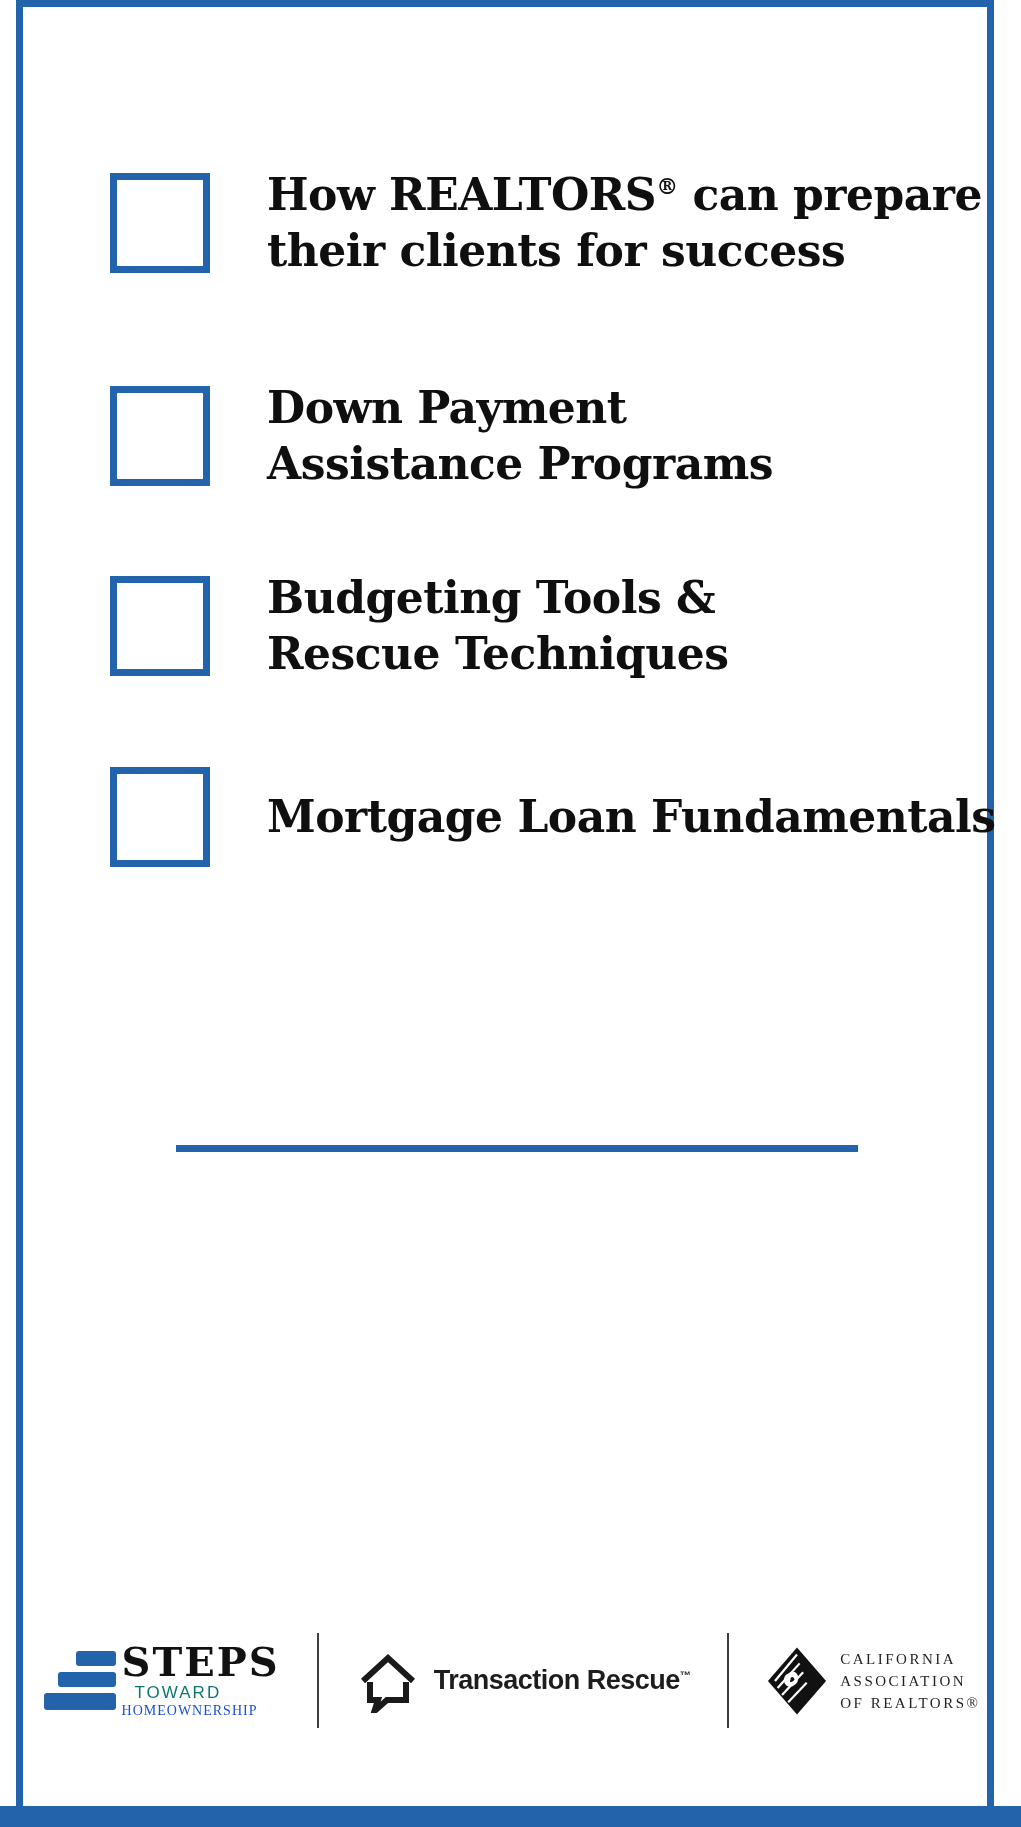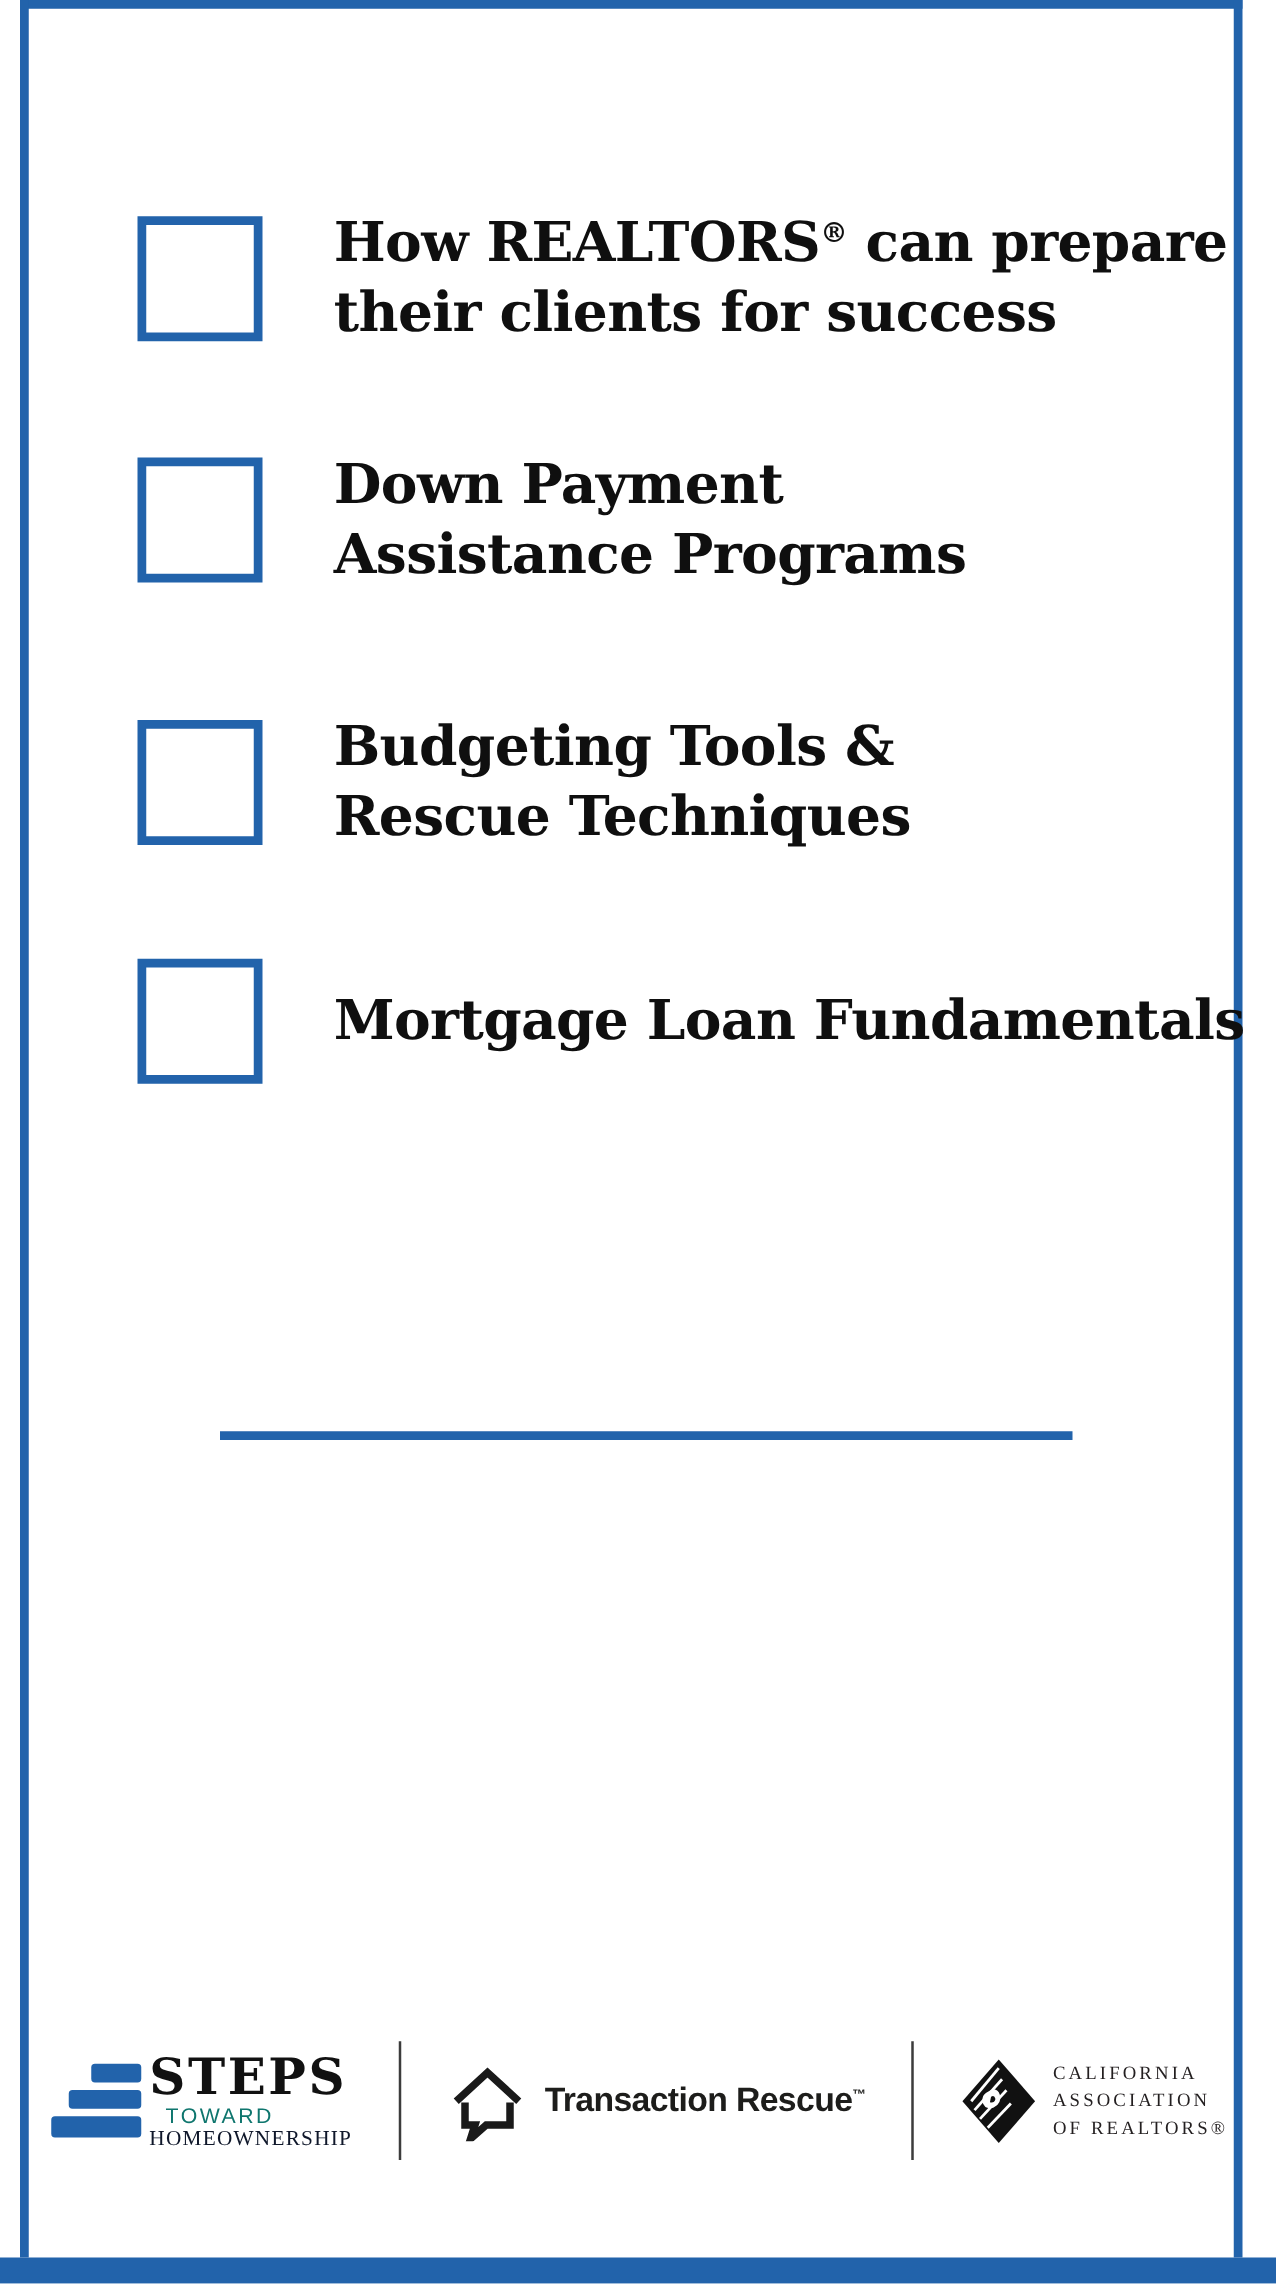--- a/index.html
+++ b/index.html
@@ -109,22 +109,22 @@
     font-weight:700;font-size:40px;line-height:40px;
     letter-spacing:2px;color:#111111;
   }
   .steps-sub1{
     font-family:Liberation Sans, sans-serif;
     font-size:17px;line-height:18px;letter-spacing:2px;
     color:#0f766e;margin-top:2px;margin-left:13px;
   }
   .steps-sub2{
     font-family:"Liberation Serif", serif;
-    font-size:17px;line-height:18px;letter-spacing:1px;
-    color:#0f172a;
+    font-size:14px;line-height:18px;letter-spacing:1px;
+    color:#1d4ed8;
   }
   
   .rescue{display:flex;align-items:center;gap:14px;}
   .rescue-label{
     font-family:"Liberation Sans", sans-serif;
     font-weight:700;font-size:27px;color:#1d1d1b;
     letter-spacing:-0.5px;white-space:nowrap;
   }
   .rescue-tm{
     font-family:"Liberation Sans", sans-serif;
@@ -146,21 +146,21 @@
   <div class="frame"></div>
 
   <div class="row" style="top:167px;">
     <div class="checkbox"></div>
     <div class="label">
       <div class="line"><span>How REALTORS</span><sup class="reg">®</sup><span> can prepare</span></div>
       <div class="line">their clients for success</div>
     </div>
   </div>
 
-  <div class="row" style="top:360px;justify-content:center;">
+  <div class="row" style="top:380px;justify-content:center;">
     <div class="checkbox"></div>
     <div class="label">
       <div class="line">Down Payment</div>
       <div class="line">Assistance Programs</div>
     </div>
   </div>
 
   <div class="row" style="top:570px;">
     <div class="checkbox"></div>
     <div class="label">

